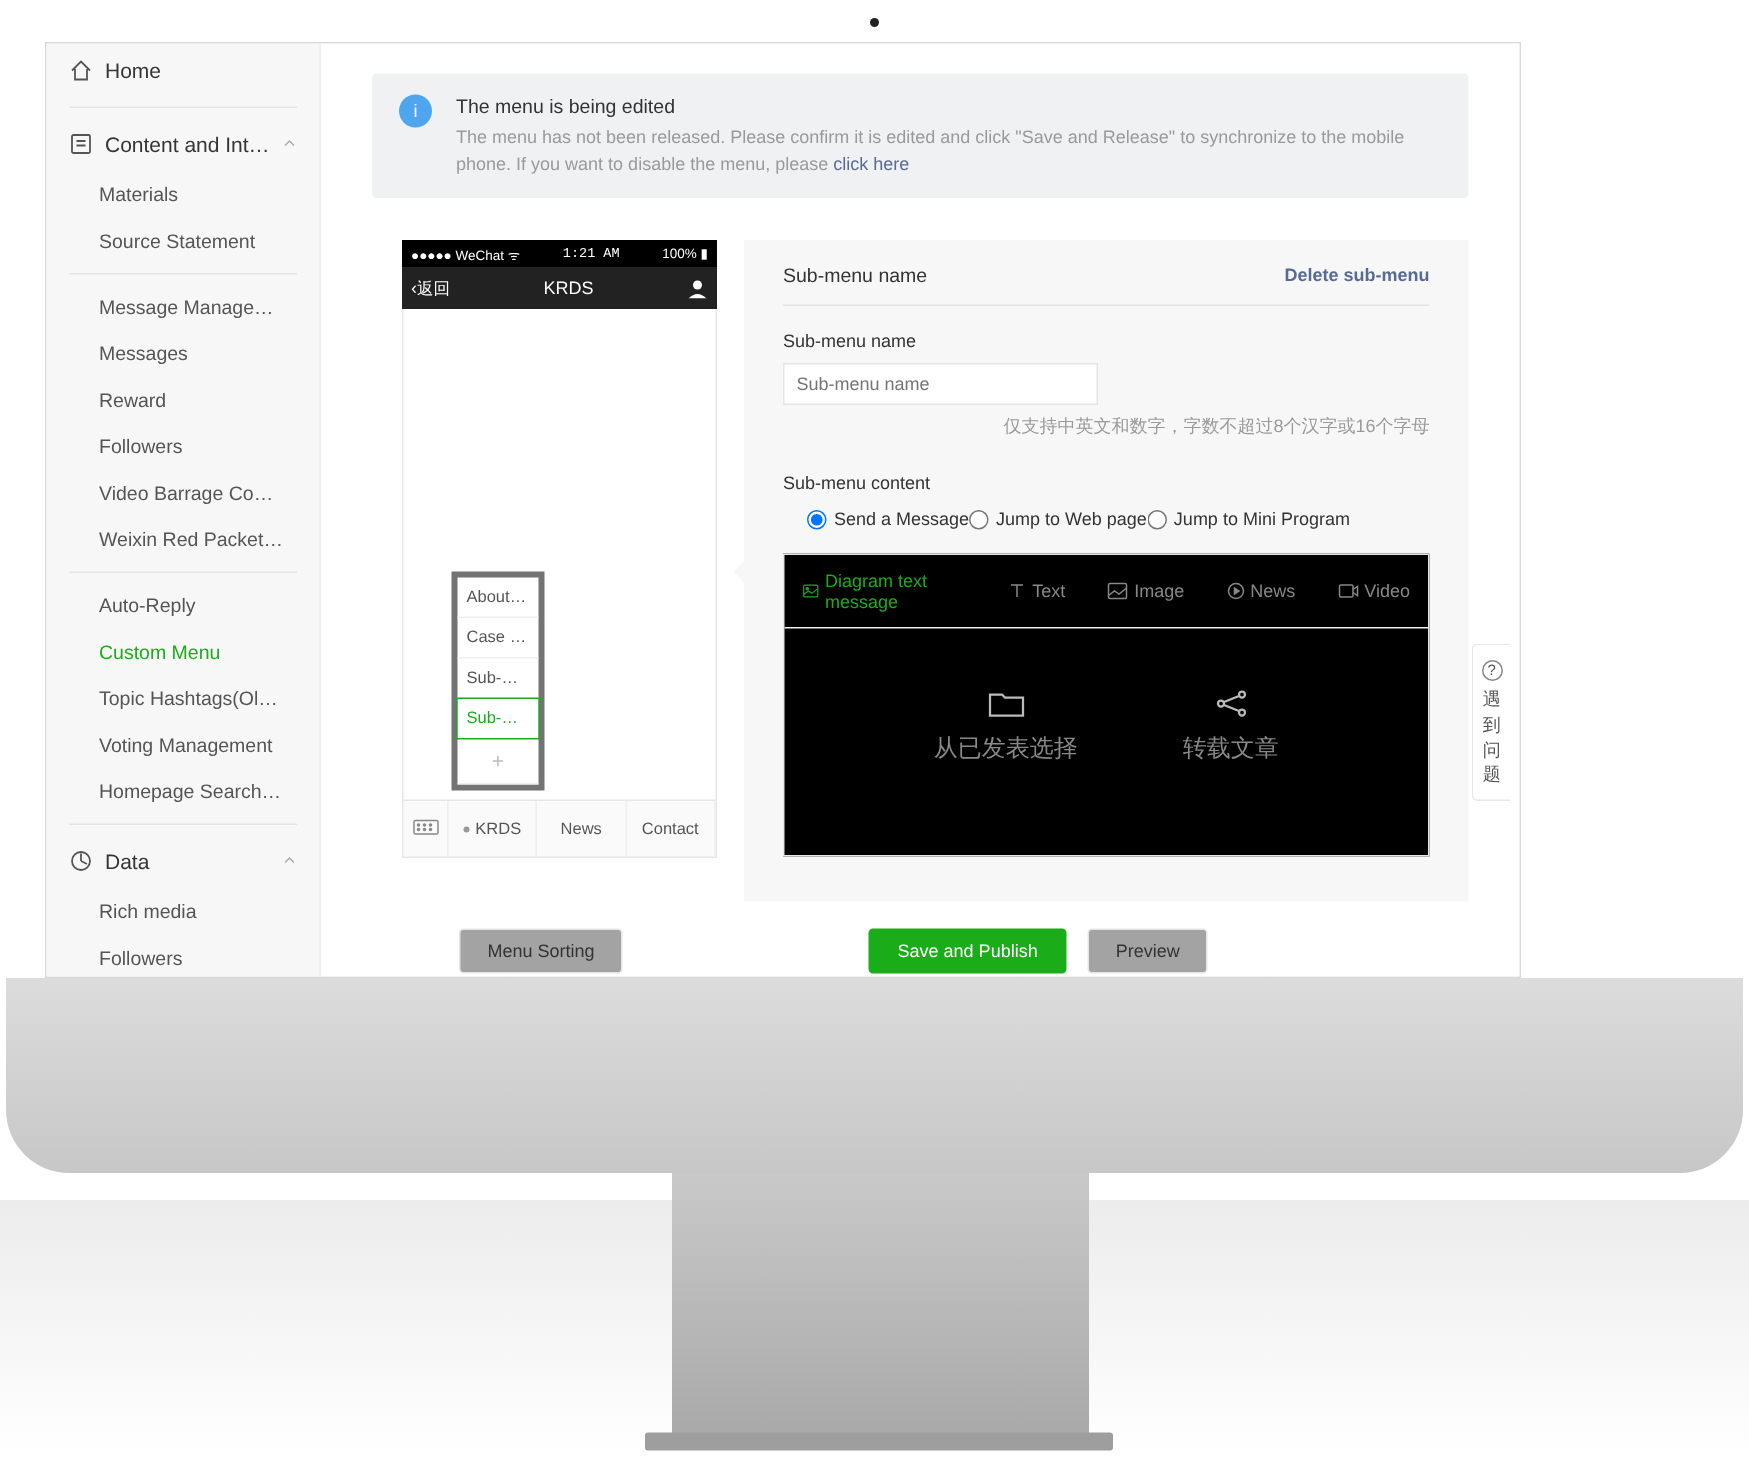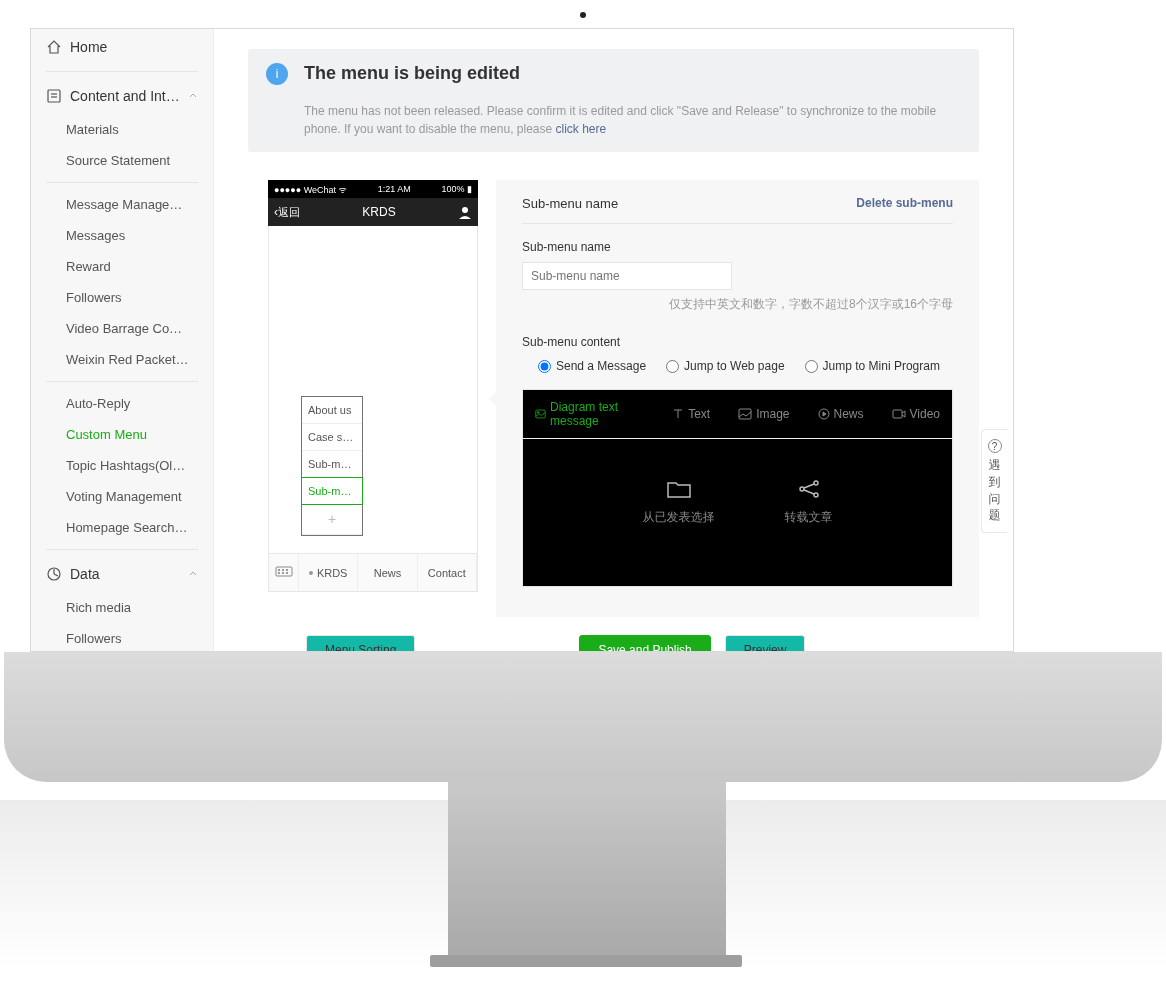--- a/index.html
+++ b/index.html
@@ -20,59 +20,59 @@
 .nav-item .chev { margin-left:auto; color:#999; }
 .nav-sub { padding: 8px 15px 8px 35px; font-size:13px; color:#555; cursor:pointer; white-space:nowrap; overflow:hidden; text-overflow:ellipsis; }
 .nav-sub.active { color:#1aad19; }
 .nav-group-divider { border-bottom:1px solid #e5e5e5; margin:6px 15px; }
 .nav-icon { display:inline-block; width:16px; height:16px; margin-right:8px; }
 
 
 .main-area { margin-left:183px; height:100%; background:#fff; padding:20px 34px 0; overflow:hidden; }
 .alert-bar { background:#eff1f2; border-radius:3px; padding:14px 18px; display:flex; align-items:flex-start; }
 .alert-icon { width:22px; height:22px; border-radius:50%; background:#4fa6ee; color:#fff; text-align:center; line-height:22px; font-size:12px; margin-right:16px; flex-shrink:0; font-style:normal; }
-.alert-title { font-size:18px; color:#333; margin-bottom:18px;font-weight:bold; }
+.alert-title { font-size:13px; color:#333; margin-bottom:4px; }
 .alert-desc { font-size:12px; color:#9a9a9a; line-height:1.5; }
 .alert-link { color:#576b95; cursor:pointer; }
 
 .editor-row { margin-top:28px; display:flex; align-items:flex-start; }
 .phone-preview { width:210px; margin-left:20px; }
 .phone-status { height:18px; background:#000; color:#fff; font-size:9px; display:flex; align-items:center; padding:0 6px; justify-content:space-between; }
-.phone-status .mid { flex:1; text-align:center; }
+.phone-status .mid { flex:1; text-align:center;font-family:Liberation Mono, monospace; }
 .phone-nav { height:28px; background:#222; color:#fff; display:flex; align-items:center; font-size:12px; }
 .phone-body { height:328px; background:#fff; border:1px solid #e7e7e7; border-top:none; position:relative; }
-.submenu-pop { position:absolute; left:32px; bottom:17px; width:62px; border:1px solid #737373; background:#fff; }
+.submenu-pop { position:absolute; left:32px; bottom:6px; width:62px; border:4px solid #737373; background:#fff; }
 .submenu-pop div { padding:7px 6px; font-size:11px; color:#555; border-bottom:1px solid #eee; white-space:nowrap; overflow:hidden; text-overflow:ellipsis; cursor:pointer; }
 .submenu-pop div.sel { border:1px solid #1aad19; color:#1aad19; margin:-1px; }
 .submenu-pop div.add { text-align:center; color:#bbb; font-size:14px; }
 .phone-menu { height:38px; background:#fafafa; border:1px solid #e7e7e7; border-top:none; display:flex; font-size:11px; color:#555; }
 .phone-menu .keyb { width:30px; display:flex; align-items:center; justify-content:center; border-right:1px solid #eee; }
 .phone-menu .mitem { flex:1; display:flex; align-items:center; justify-content:center; border-right:1px solid #eee; cursor:pointer; }
 .phone-menu .dot { width:4px;height:4px;border-radius:50%;background:#999;margin-right:4px; }
 .arrow-left { position:absolute; left:-7px; top:50%; width:0;height:0;border-top:8px solid transparent;border-bottom:8px solid transparent;border-right:8px solid #f7f7f7; transform:translateY(-50%); }
 
 .detail-panel { flex:1; margin-left:18px; background:#f7f7f7; padding:16px 26px 30px; position:relative; }
 .panel-header { display:flex; justify-content:space-between; border-bottom:1px solid #e5e5e5; padding-bottom:12px; margin-bottom:16px; }
 .panel-header .del { color:#576b95; font-size:12px; cursor:pointer;font-weight:bold; }
 .form-label { font-size:12px; color:#333; margin-bottom:8px; }
 .text-input { width:210px; padding:6px 8px; border:1px solid #e5e5e5; font-size:12px; background:#fff; }
 .hint { font-size:12px; color:#9a9a9a; margin-top:6px; margin-bottom:22px;text-align:right; }
-.radio-row { display:flex; gap:20px; margin-top:10px; font-size:12px; color:#333;padding-left:16px; }
+.radio-row { display:flex; margin-top:10px; font-size:12px; color:#333;padding-left:16px; }
 .radio-row label { display:flex; align-items:center; cursor:pointer; }
 .radio-row input { margin-right:5px; }
 .content-card { background:#000000; border:1px solid #e7e7e7; margin-top:16px; }
 .tab-row { display:flex; padding:10px 12px; border-bottom:1px solid #f0f0f0; font-size:12px; gap:28px; }
 .tab-row .ctab { color:#888; display:flex; align-items:center; cursor:pointer; gap:4px; }
 .tab-row .ctab.active { color:#1aad19; }
 .picker-row { display:flex; justify-content:center; gap:70px; padding:40px 0 60px; }
-.picker { text-align:right; color:#888; font-size:12px; cursor:pointer; }
+.picker { text-align:right; color:#888; font-size:16px; cursor:pointer; }
 .picker .ic { width:26px; height:20px; margin:0 auto 10px; color:#bbb; }
 
 .footer-buttons { display:flex; gap:14px; margin-top:18px; justify-content:flex-start; margin-left:58px; }
-.btn { padding:7px 18px; font-size:12px; border:1px solid #e5e5e5; background:#14b8a6; color:#333; border-radius:3px; cursor:pointer; }
+.btn { padding:7px 18px; font-size:12px; border:1px solid #e5e5e5; background:#a3a3a3; color:#333; border-radius:3px; cursor:pointer; }
 .btn-primary { background:#1aad19; color:#fff; border-color:#1aad19; }
 
 .feedback-tab { position:absolute; right:6px; top:400px; width:26px; background:#fff; border:1px solid #e7e7e7; border-right:none; padding:8px 4px; text-align:center; font-size:12px; color:#555; line-height:1.4; border-radius:4px 0 0 4px; }
 .feedback-tab .q { display:inline-block; width:14px;height:14px;border:1px solid #888;border-radius:50%;font-size:10px;line-height:14px;margin-bottom:4px; }
 
 svg { display:block; }
 </style>
 </head>
 <body>
 

